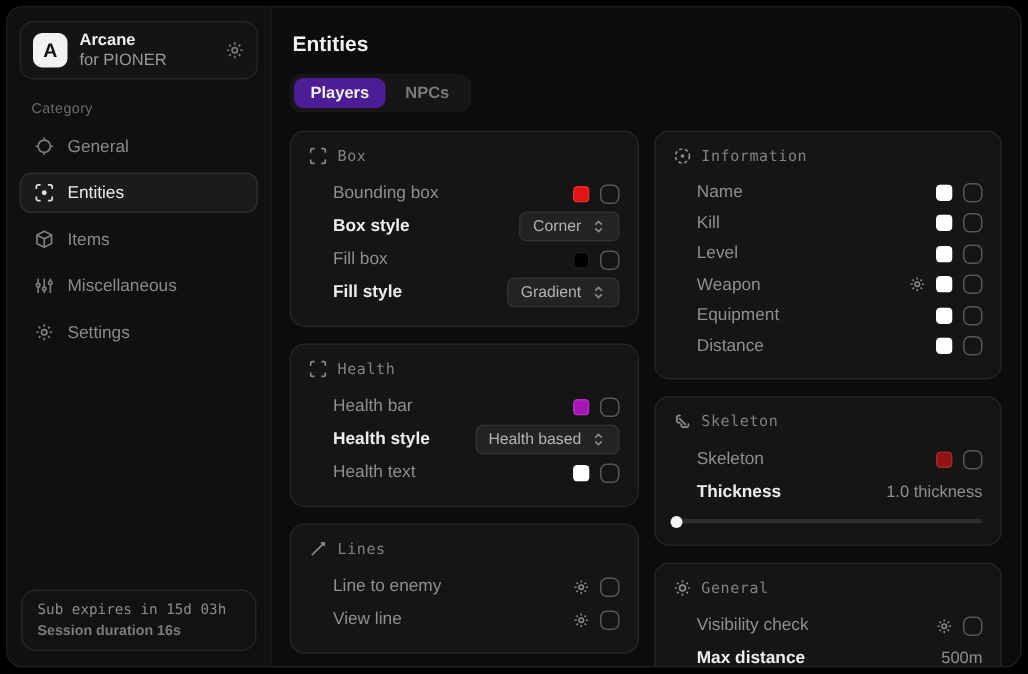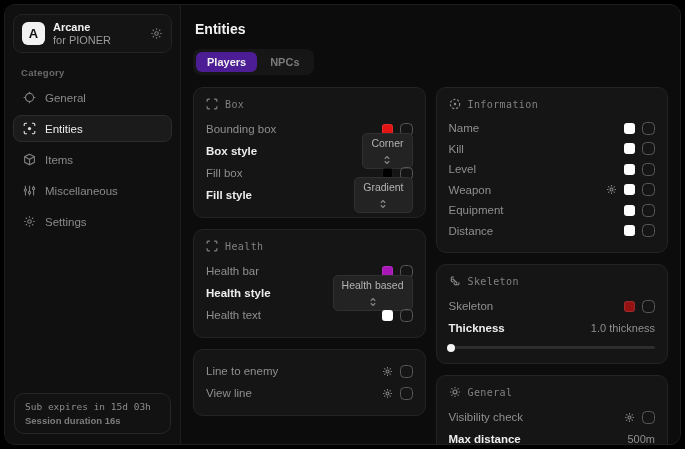--- a/index.html
+++ b/index.html
@@ -12,21 +12,21 @@
   .sidebar { width:176px; flex:0 0 176px; background:#101010; border-right:1px solid #1e1e1e;
              display:flex; flex-direction:column; }
   .side-header { margin:9px 8px 0 8px; padding:6px 8px; background:#141414; border:1px solid #242424;
                  border-radius:9px; display:flex; align-items:center; gap:8px; }
   .logo { width:23px; height:23px; background:#f2f2f2; color:#111; border-radius:6px;
           font-weight:bold; font-size:13px; display:flex; align-items:center; justify-content:center; }
   .titles { flex:1; line-height:1.15; }
   .app-title { color:#f0f0f0; font-size:11px; font-weight:bold; }
   .app-sub { color:#9a9a9a; font-size:11px; }
   .hgear { color:#7a7a7a; display:flex; cursor:pointer; }
-  .category { color:#6a6a6a; font-size:9.5px; margin:14px 0 6px 16px; letter-spacing:0.3px;font-weight:bold; }
+  .category { color:#6a6a6a; font-size:9.5px; margin:14px 0 6px 16px; letter-spacing:0.3px; }
   .nav { display:flex; flex-direction:column; gap:4px; padding:0 8px; }
   .nav-item { display:flex; align-items:center; gap:9px; padding:6px 9px; border-radius:8px;
               color:#8a8a8a; font-size:11.5px; border:1px solid transparent; cursor:pointer; }
   .nav-item .ni { display:flex; color:#7d7d7d; }
   .nav-item.active { background:#1b1b1b; border-color:#2c2c2c; color:#ececec; }
   .nav-item.active .ni { color:#e0e0e0; }
   .side-footer { margin:auto 9px 10px 9px; padding:7px 10px; border:1px solid #262626;
                  background:#121212; border-radius:10px; }
   .sf1 { font-family:"DejaVu Sans Mono", monospace; color:#8d8d8d; font-size:9.5px; margin-bottom:3px; }
   .sf2 { color:#7c7c7c; font-size:9.5px; font-weight:bold; }
@@ -38,29 +38,29 @@
   .tab { border:none; background:transparent; color:#7a7a7a; font-size:11px; font-weight:bold;
          padding:4px 11px; border-radius:6px; cursor:pointer; font-family:inherit; }
   .tab.active { background:#4c1d95; color:#f0f0f0; }
   .grid { display:flex; gap:10px; align-items:flex-start; }
   .col { flex:1; display:flex; flex-direction:column; gap:11px; min-width:0; }
 
   .card { background:#151515; border:1px solid #242424; border-radius:10px; padding:10px 12px 11px 12px; }
   .card-head { display:flex; align-items:center; gap:7px; margin-bottom:8px; }
   .card-head .hi { display:flex; color:#8a8a8a; }
   .card-head .ht { font-family:"DejaVu Sans Mono", monospace; font-size:10px; color:#818181; letter-spacing:0.4px; }
-  .row { display:flex; align-items:center; justify-content:space-between; height:22px; }
+  .row { display:flex; align-items:center; justify-content:space-between; height:22px;margin-left:16px; }
   .card.tight .row { height:20.5px;text-align:right; }
   .lbl { color:#8f8f8f; font-size:11.5px; }
   .lbl.bright { color:#ededed; font-weight:bold; }
   .ctrls { display:flex; align-items:center; gap:7px; }
   .swatch { width:11px; height:11px; border-radius:3px; border:1px solid rgba(255,255,255,0.10); display:inline-block; cursor:pointer; }
   .checkbox { width:13px; height:13px; border-radius:4.5px; border:1.5px solid #585858; display:inline-block; cursor:pointer; }
   .dropdown { display:inline-flex; align-items:center; gap:6px; background:#232323; border:1px solid #303030;
-              color:#b3b3b3; border-radius:5px; padding:3px 8px; font-size:10.5px; cursor:pointer; font-family:inherit;flex-direction:column; }
+              color:#b3b3b3; border-radius:5px; padding:3px 8px; font-size:10.5px; cursor:pointer; font-family:inherit; }
   .dropdown svg { color:#8b8b8b; }
   .mini-gear { display:flex; color:#8a8a8a; cursor:pointer; }
   .val { color:#8f8f8f; font-size:11px; }
   .slider { position:relative; height:9px; margin-top:4px; cursor:pointer; }
   .slider-track { position:absolute; left:0; right:0; top:3px; height:3px; background:#2d2d2d; border-radius:2px; }
   .slider-fill { position:absolute; left:0; top:3px; height:3px; background:#f0f0f0; border-radius:2px; }
   .slider-thumb { position:absolute; top:0.5px; width:8px; height:8px; background:#f5f5f5; border-radius:50%; }
 </style>
 </head>
 <body>
@@ -224,20 +224,29 @@
           <div class="row">
             <span class="lbl">Health text</span>
             <span class="ctrls">
               <span class="swatch" style="background: rgb(255, 255, 255);"></span>
               <span class="checkbox"></span>
             </span>
           </div>
         </section>
 
         <section class="card">
+          <div class="card-head">
+            <span class="hi">
+              <svg width="12" height="12" viewBox="0 0 16 16" fill="none" stroke="currentColor" stroke-width="1.5">
+                    <path d="M2.5 13.5L13.5 2.5"></path>
+                    <path d="M10.5 2.5h3v3"></path>
+                  </svg>
+            </span>
+            <span class="ht">Lines</span>
+          </div>
           <div class="row">
             <span class="lbl">Line to enemy</span>
             <span class="ctrls">
               <span class="mini-gear">
                 <svg width="11" height="11" viewBox="0 0 16 16" fill="none" stroke="currentColor" stroke-width="1.5">
                       <circle cx="8" cy="8" r="2.2"></circle>
                       <path d="M8 1.5v2M8 12.5v2M1.5 8h2M12.5 8h2M3.4 3.4l1.4 1.4M11.2 11.2l1.4 1.4M12.6 3.4l-1.4 1.4M4.8 11.2l-1.4 1.4"></path>
                     </svg>
               </span>
               <span class="checkbox"></span>

